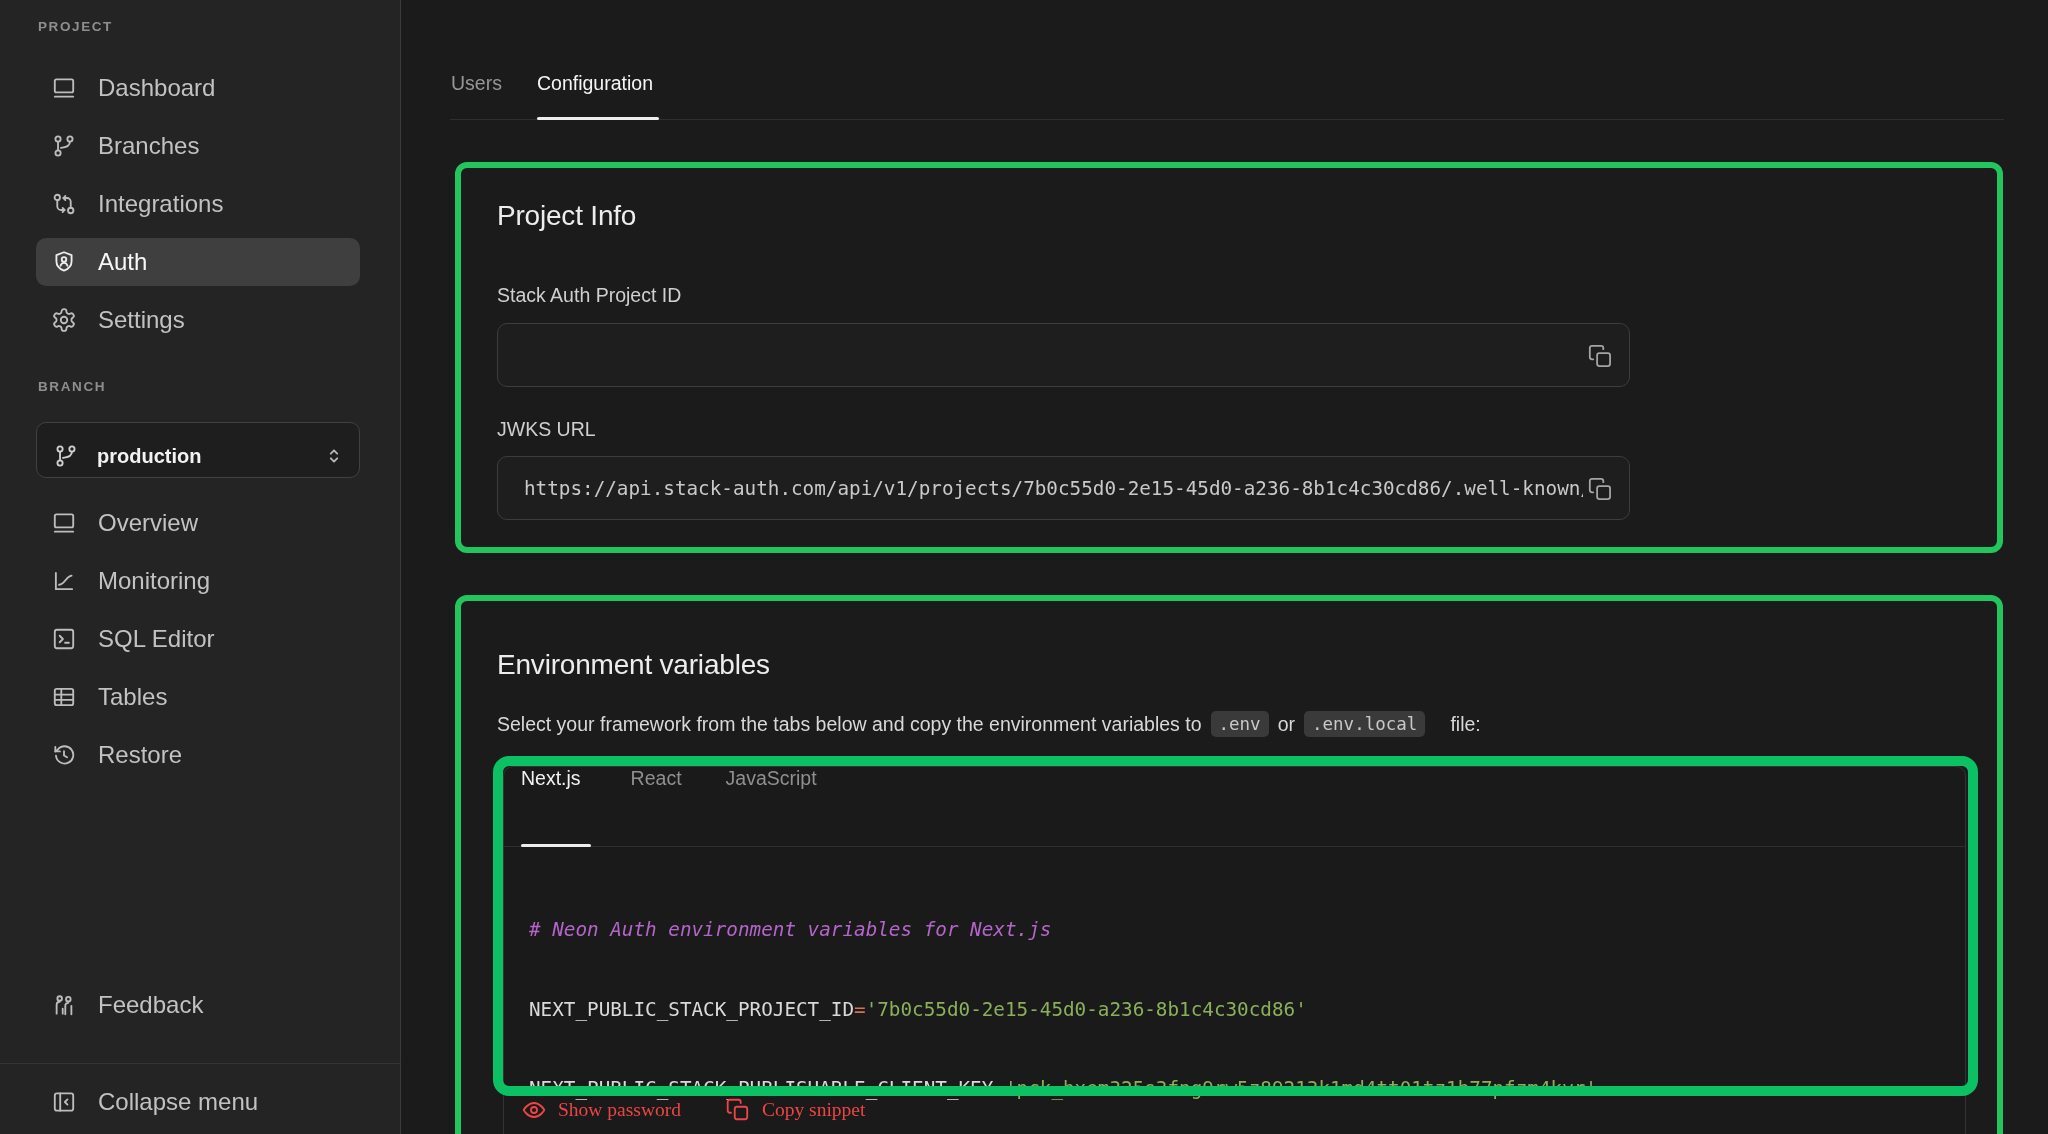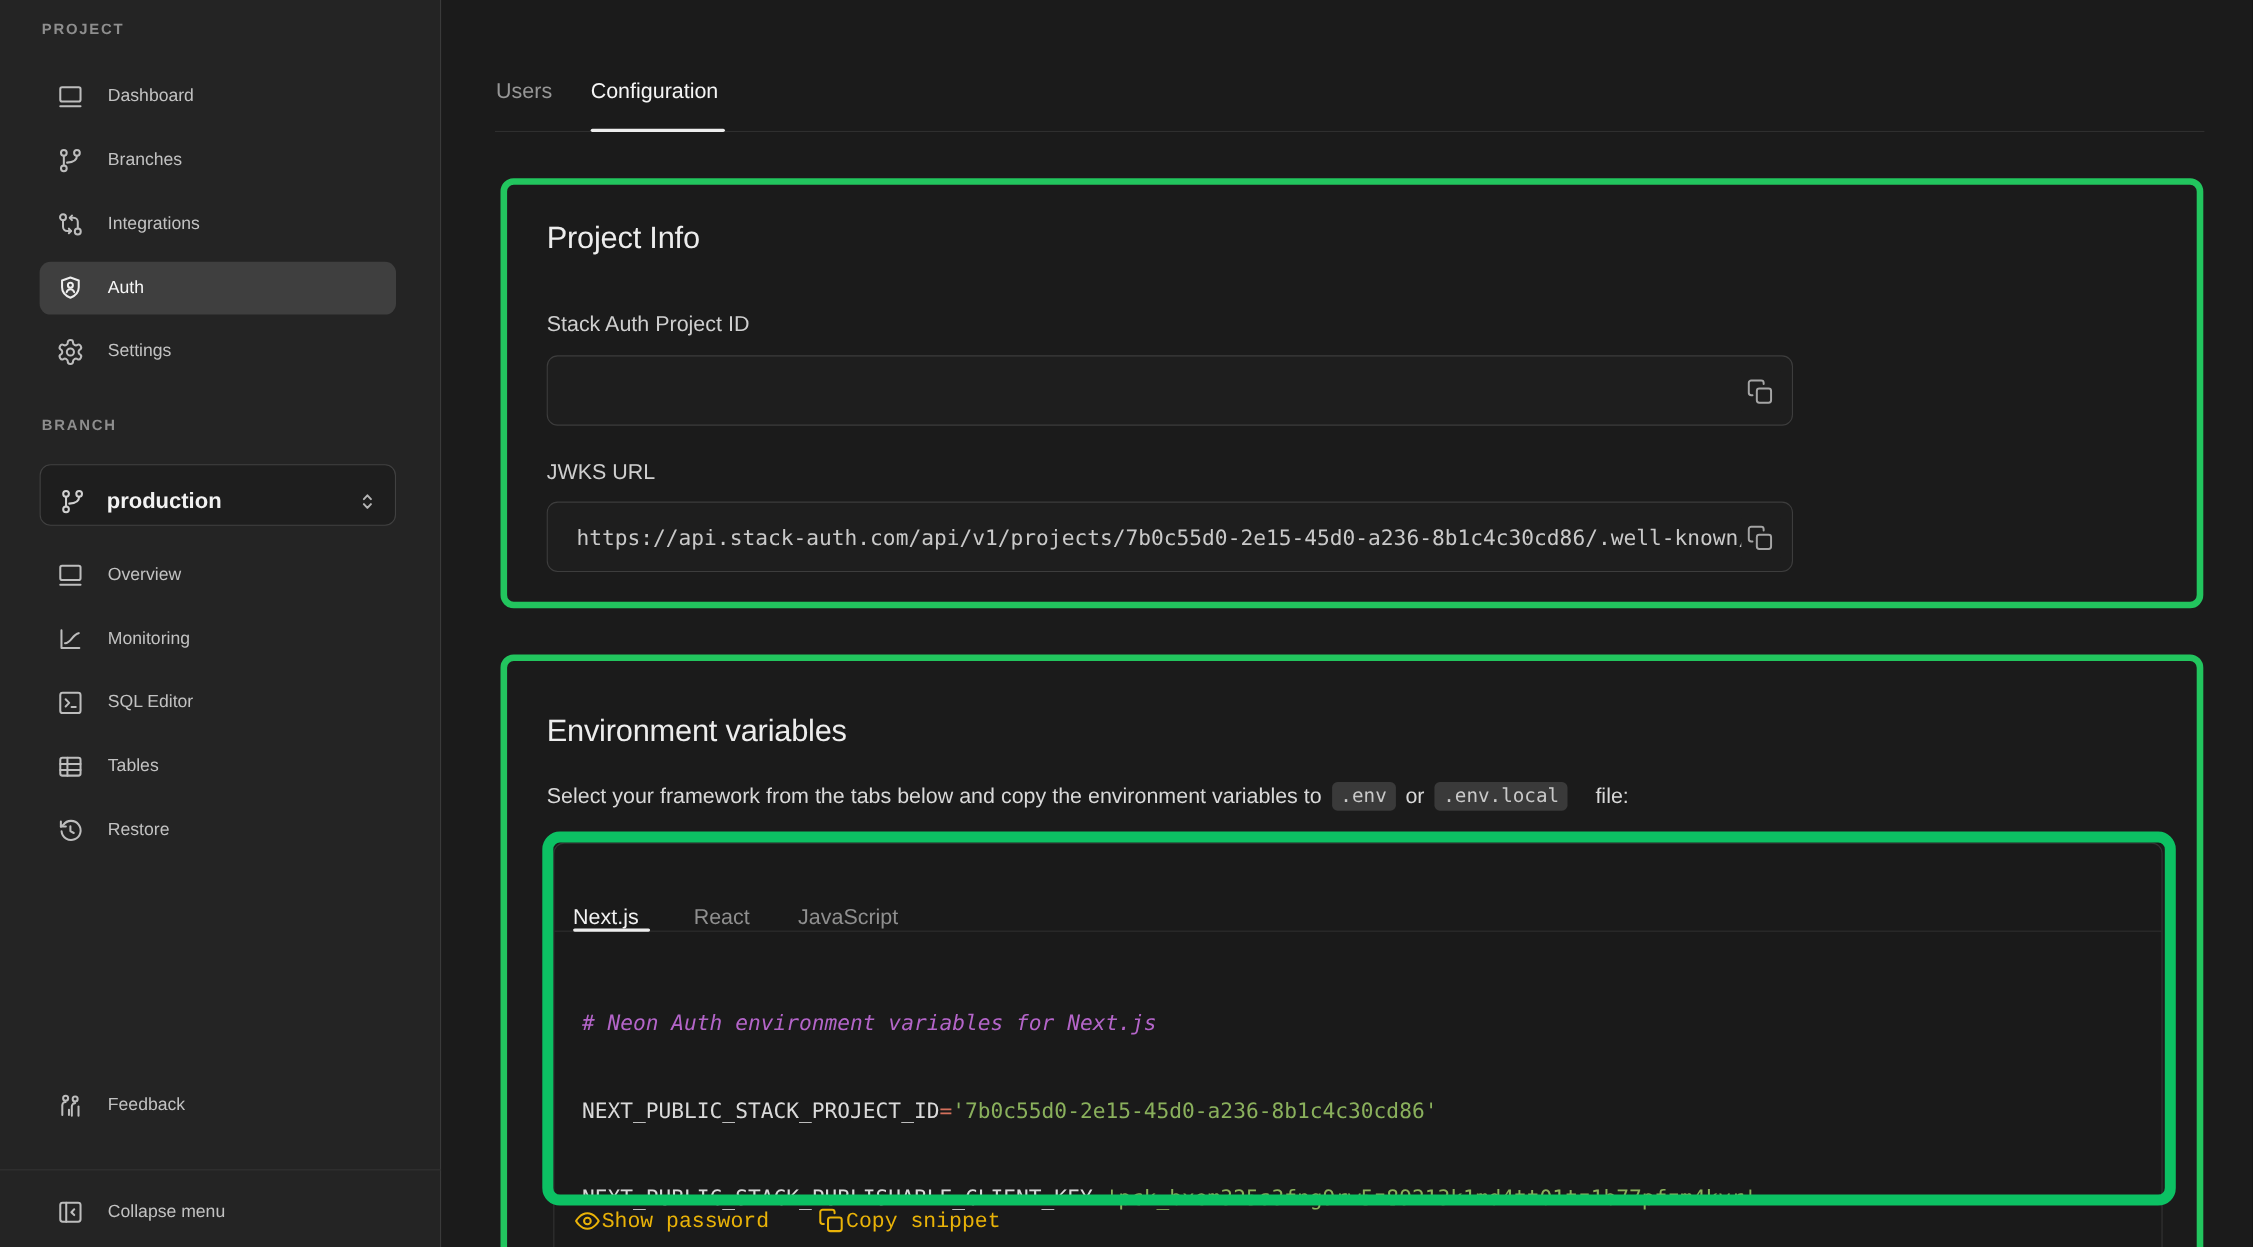--- a/index.html
+++ b/index.html
@@ -30,21 +30,21 @@
   .nav.project-nav { top: 64px; }
   .nav.branch-nav  { top: 499px; }
   .nav-item {
     display: flex; align-items: center;
     height: 48px; margin-bottom: 10px;
     padding-left: 15px; border-radius: 10px;
     color: #c2c2c2; cursor: pointer;
   }
   .nav-item .nicon { width: 26px; height: 26px; margin-right: 21px; color: #bdbdbd; flex: none; }
   .nav-item .nicon svg { width: 26px; height: 26px; }
-  .nav-item .nlabel { font-size: 16px; }
+  .nav-item .nlabel { font-size: 24px; }
   .nav-item.active { background: #3f3f3f; color: #f7f7f7; }
   .nav-item.active .nicon { color: #ededed; }
   .nav-item.standalone { position: absolute; left: 36px; width: 324px; margin: 0; }
   .nav-item.feedback-item { top: 981px; }
   .collapse-divider { position: absolute; left: 0; top: 1063px; width: 401px; border-top: 1px solid #343434; }
   .nav-item.collapse-item { top: 1078px; }
 
   .branch-select {
     position: absolute; left: 36px; top: 422px; width: 324px; height: 56px;
     background: #1e1e1e; border: 1px solid #414141; border-radius: 10px;
@@ -114,21 +114,21 @@
   }
   .env-desc .suffix { margin-left: 16px; }
 
   
   .code-panel {
     position: absolute; left: 42px; top: 165px; width: 1463px; height: 560px;
     background: #1a1a1a; border: 1px solid #343434; border-radius: 10px;
   }
   .fw-tabs {
     position: relative; height: 80px; border-bottom: 1px solid #2f2f2f;
-    display: flex; align-items: flex-end; padding-left: 17px;
+    display: flex; align-items: flex-start; padding-left: 17px;
   }
   .fw-tab { font-size: 19.5px; color: #8f8f8f; cursor: pointer; }
   .fw-tab.t-next { color: #f2f2f2; margin-right: 50px; }
   .fw-tab.t-react { margin-right: 44px; }
   .fw-underline { position: absolute; left: 17px; bottom: -1px; width: 70px; height: 3.5px; background: #ededed; border-radius: 2px; }
 
   .code {
     padding: 17px 0 0 25px;
     font-family: "DejaVu Sans Mono", "Liberation Mono", monospace;
     font-size: 19.3px; line-height: 26.5px; white-space: pre;
@@ -137,23 +137,23 @@
   .tok-comment { color: #b465c9; font-style: italic; }
   .tok-name { color: #dadada; text-align: right; }
   .tok-op { color: #d4705c; }
   .tok-str { color: #8ab05c; }
 
   .code-footer {
     position: absolute; left: 17px; top: 330px;
     display: flex; align-items: center; gap: 44px;
   }
   .action {
-    display: flex; align-items: center; 
-    color: #eab308; font-size: 19.5px; cursor: pointer;
-    background: none; border: none; font-family: Liberation Mono, monospace;
+    display: flex; align-items: center; gap: 11px;
+    color: #ef4444; font-size: 19.5px; cursor: pointer;
+    background: none; border: none; font-family: Liberation Serif, serif;
   }
   .action svg { width: 26px; height: 26px; }
 
   
   .green-box {
     position: absolute; left: 32px; top: 155px; width: 1485px; height: 340px;
     border: 10px solid #0cc163; border-radius: 16px;
     pointer-events: none; z-index: 5;
   }
 </style>

